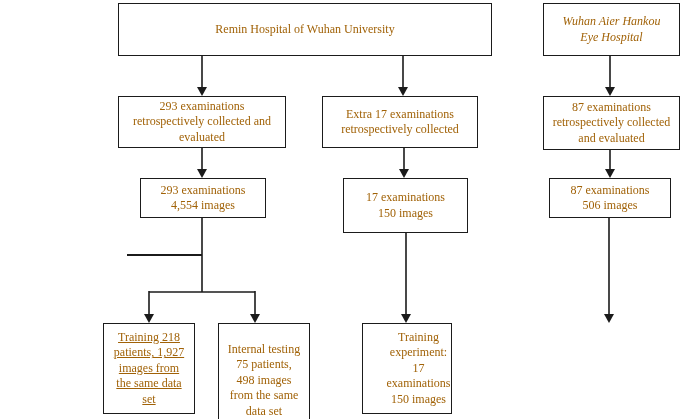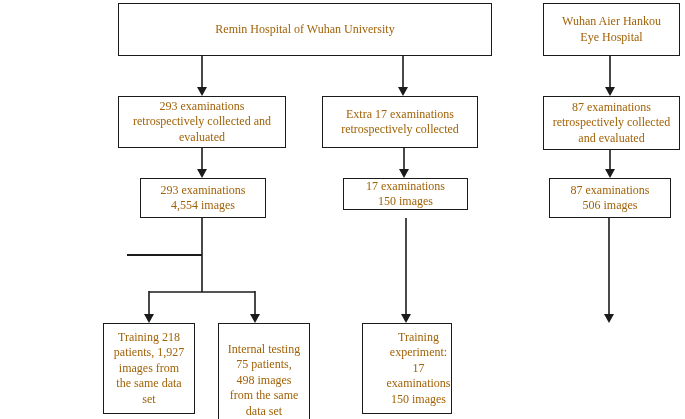--- a/index.html
+++ b/index.html
@@ -33,29 +33,29 @@
     align-items: center;
     justify-content: center;
     text-align: center;
     font-size: 12px;
     line-height: 15.5px;
     white-space: pre-line;
     padding: 1px;
   }
   
   .b-remin-hospital      { left: 118px; top: 3px;   width: 374px; height: 53px; }
-  .b-aier-hospital       { left: 543px; top: 3px;   width: 137px; height: 53px; }
+  .b-aier-hospital       { left: 543px; top: 3px;   width: 137px; height: 53px; font-style: italic; }
   .b-remin-exams         { left: 118px; top: 96px;  width: 168px; height: 52px; }
   .b-extra-exams         { left: 322px; top: 96px;  width: 156px; height: 52px; }
   .b-aier-exams          { left: 543px; top: 96px;  width: 137px; height: 54px; }
   .b-remin-images        { left: 140px; top: 178px; width: 126px; height: 40px; }
-  .b-extra-images        { left: 343px; top: 178px; width: 125px; height: 32px; }
+  .b-extra-images        { left: 343px; top: 178px; width: 125px; height: 55px; }
   .b-aier-images         { left: 549px; top: 178px; width: 122px; height: 40px; }
   .b-excluded            { left: 3px;   top: 222px; width: 124px; height: 65px; }
-  .b-training            { left: 103px; top: 323px; width: 92px;  height: 91px; }
+  .b-training            { left: 103px; top: 323px; width: 92px;  height: 91px; text-decoration: underline; }
   .b-internal-testing    { left: 218px; top: 323px; width: 92px;  height: 115px; }
   .b-training-experiment { left: 362px; top: 323px; width: 90px;  height: 91px; padding-left: 24px; }
   .b-external-testing    { left: 561px; top: 323px; width: 92px;  height: 87px; }
 </style>
 </head>
 <body>
 
 <div class="canvas">
 
   <svg class="connectors" viewBox="0 0 685 419" xmlns="http://www.w3.org/2000/svg">

